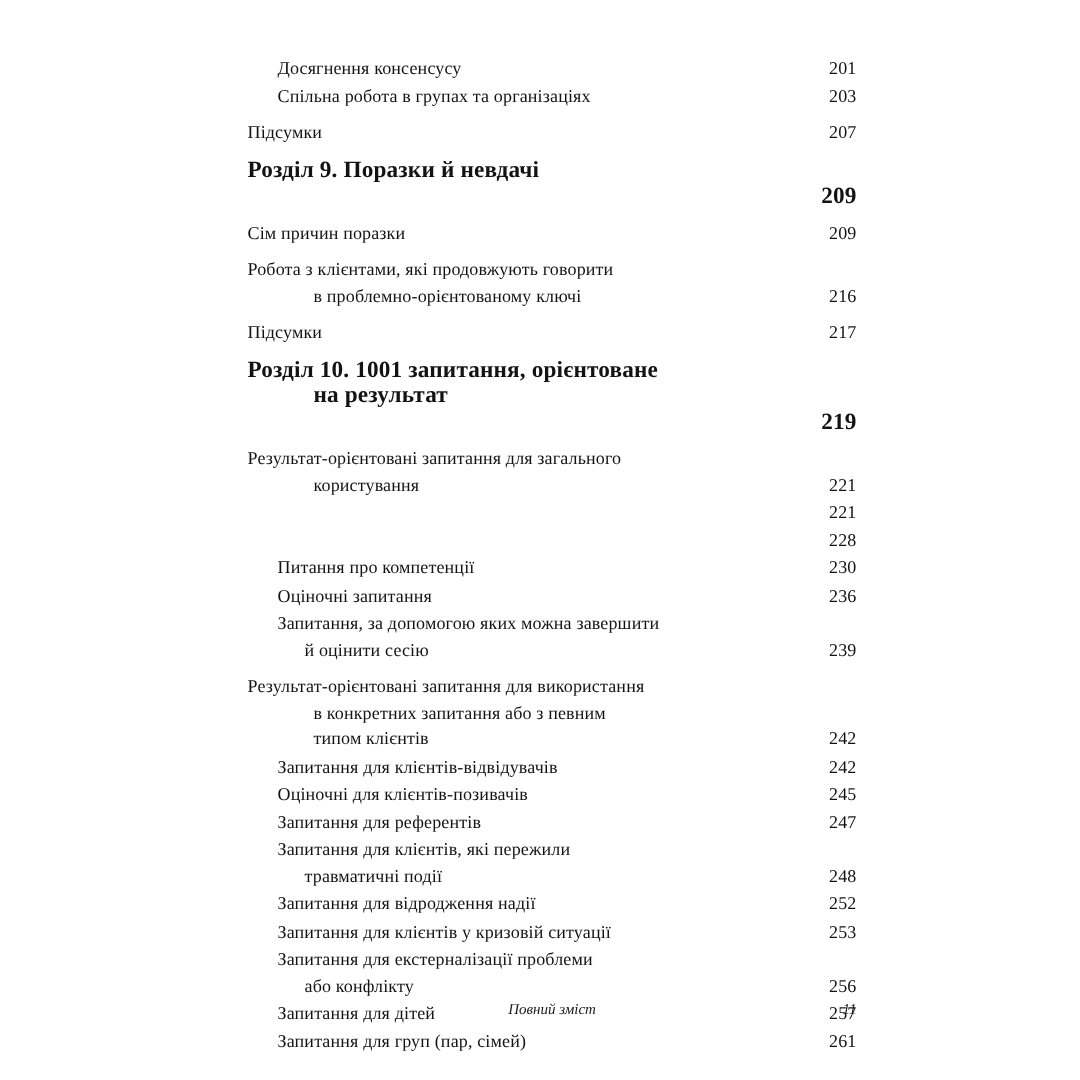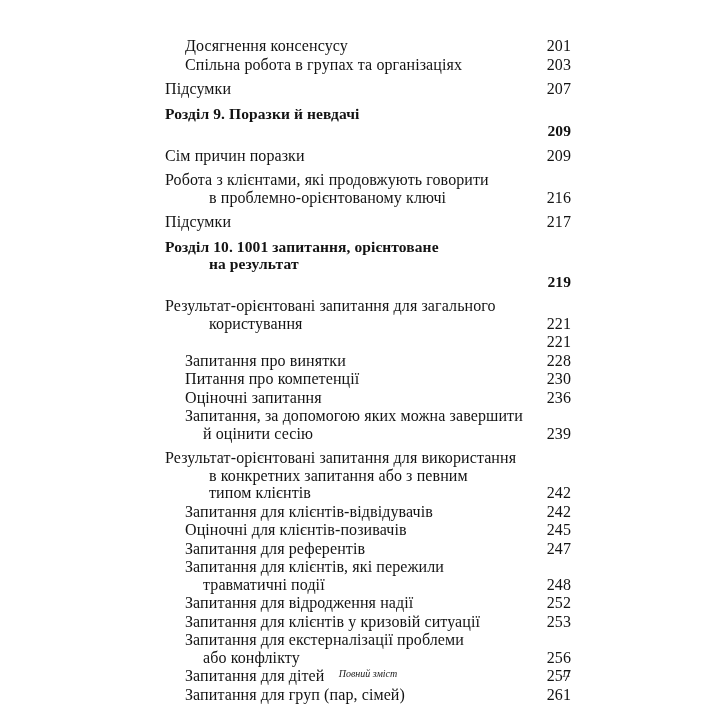--- a/index.html
+++ b/index.html
@@ -24,21 +24,21 @@
     position: absolute;
     left: 165px;
     top: 36px;
     width: 406px;
   }
   .entry { margin-top: 1px; }
   .entry.gap { margin-top: 7px; }
   .line {
     display: flex;
     align-items: baseline;
-    font-size: 16px;
+    font-size: 12px;
     line-height: 17.5px;
     letter-spacing: 0.1px;
   }
   .line .text { white-space: pre-wrap; }
   .line .pagenum {
     margin-left: auto;
     padding-left: 10px;
     flex: none;
   }
   
@@ -137,21 +137,20 @@
           <span class="pagenum">221</span>
         </div>
       </div>
       <div class="entry level-2">
         <div class="line">
           <span class="pagenum">221</span>
         </div>
       </div>
       <div class="entry level-2">
         <div class="line">
-          <span class="text">Запитання про винятки</span>
           <span class="pagenum">228</span>
         </div>
       </div>
       <div class="entry level-2">
         <div class="line">
           <span class="text">Питання про компетенції</span>
           <span class="pagenum">230</span>
         </div>
       </div>
       <div class="entry level-2">

